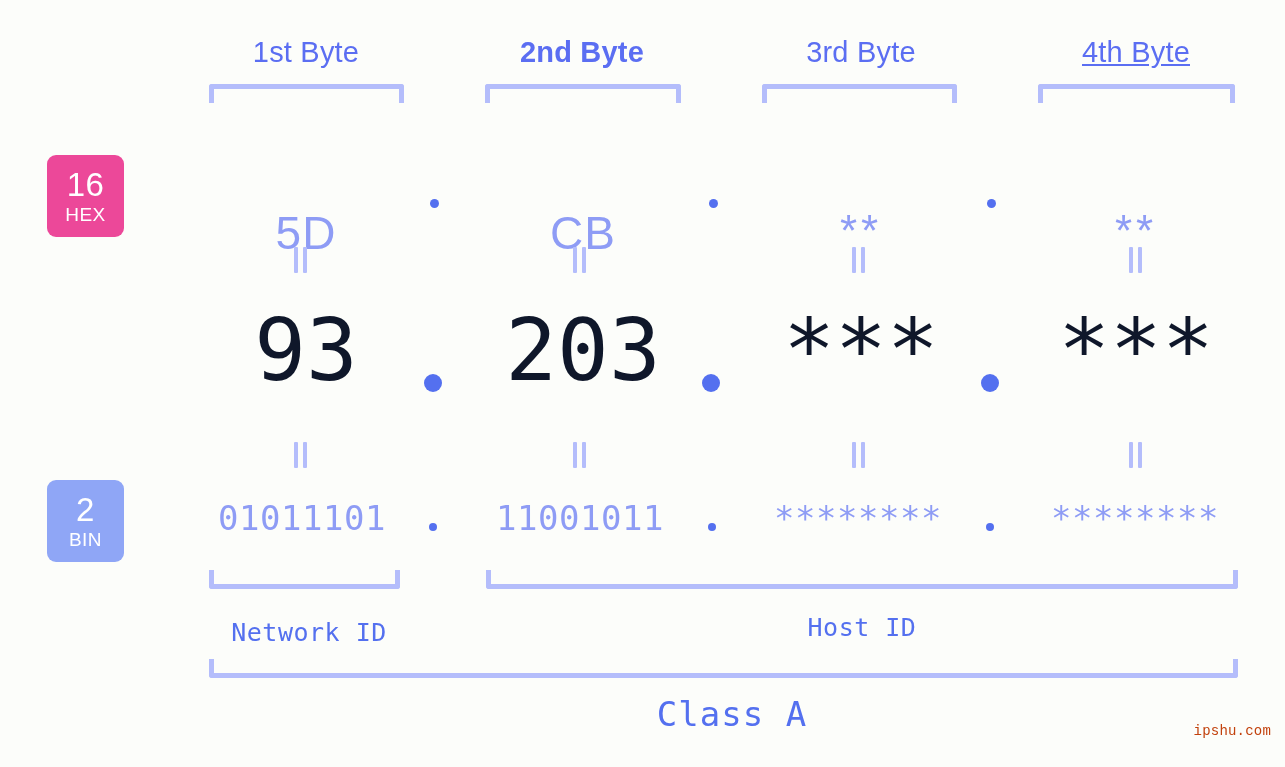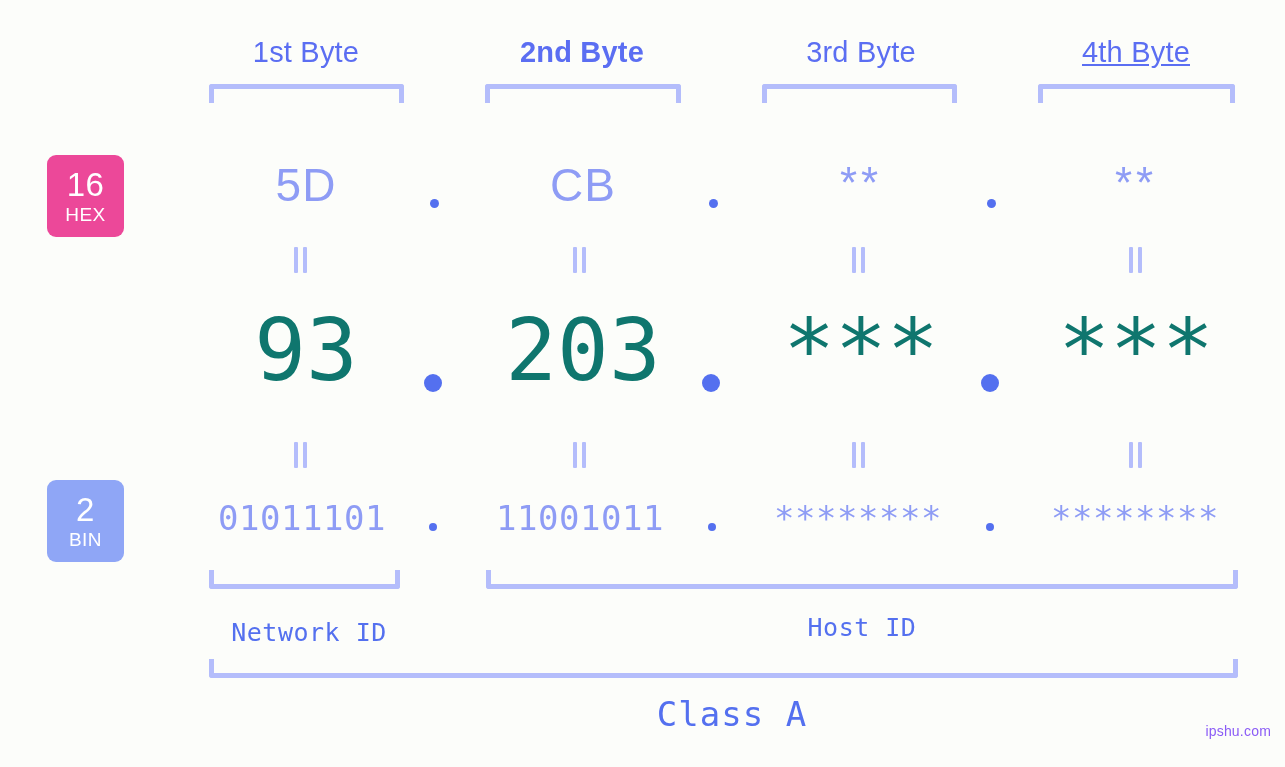--- a/index.html
+++ b/index.html
@@ -94,25 +94,26 @@
     text-align: center;
     white-space: nowrap;
     color: #8e9cf5;
   }
 
   .row-hex .value-cell {
     font-family: "Liberation Sans", sans-serif;
     font-size: 46px;
     color: #8e9cf5;
     letter-spacing: 1px;
+    margin-top: 48px;
   }
   .row-dec .value-cell {
     font-family: "DejaVu Sans Mono", monospace;
     font-size: 86px;
-    color: #0f766e;
+    color: #0f172a;
     letter-spacing: 0px;
   }
   .row-bin .value-cell {
     font-family: "DejaVu Sans Mono", monospace;
     font-size: 34px;
     color: #8e9cf5;
     letter-spacing: 0.5px;
   }
 
   .value-cell.stars-hex { font-size: 44px; letter-spacing: 4px; }
@@ -164,23 +165,23 @@
     text-align: center;
     white-space: nowrap;
     letter-spacing: 1px;
   }
 
   
   .watermark {
     position: absolute;
     right: 14px;
     bottom: 28px;
-    font-family: Liberation Sans, sans-serif;
+    font-family: Liberation Mono, monospace;
     font-size: 14px;
-    color: #8b5cf6;
+    color: #c2410c;
     letter-spacing: 0.2px;
     white-space: nowrap;
   }
 </style>
 </head>
 <body>
 
 <div id="stage">
 
   <div class="byte-label" style="left:190px; width:232px;">1st Byte</div>

